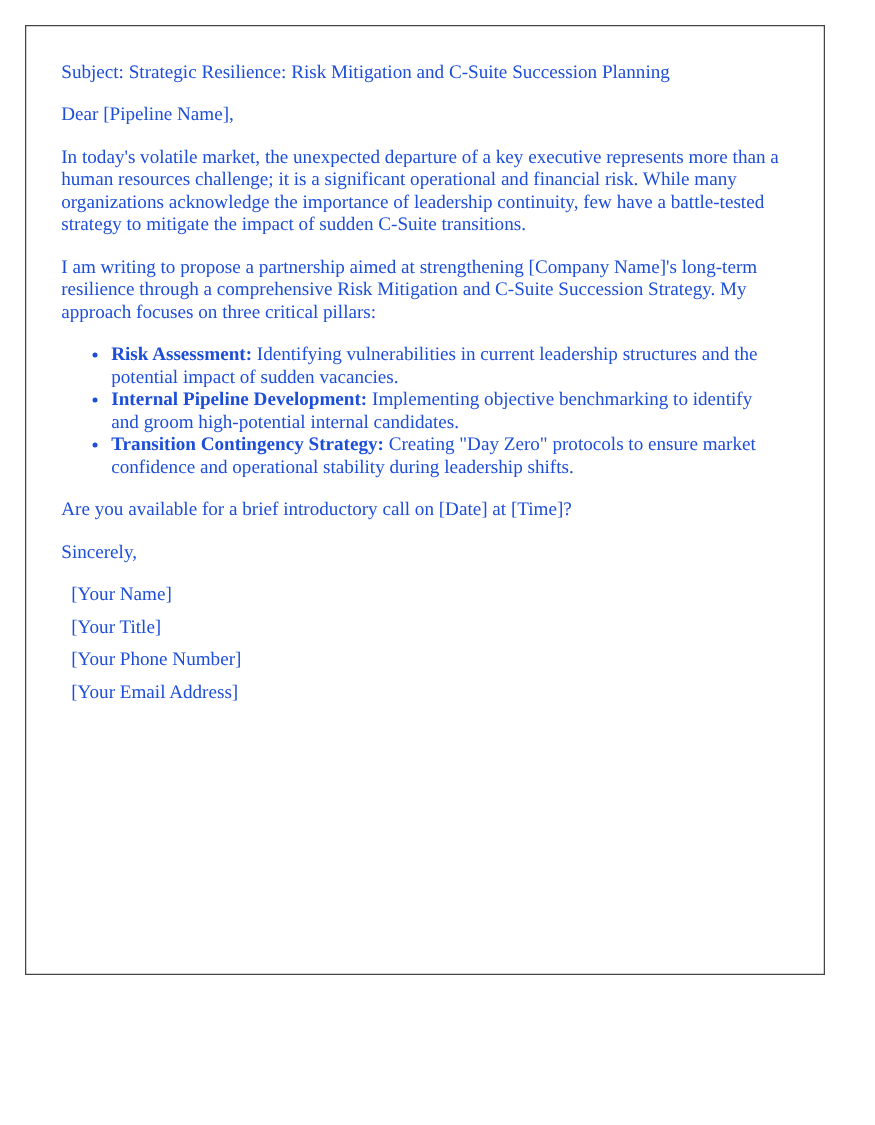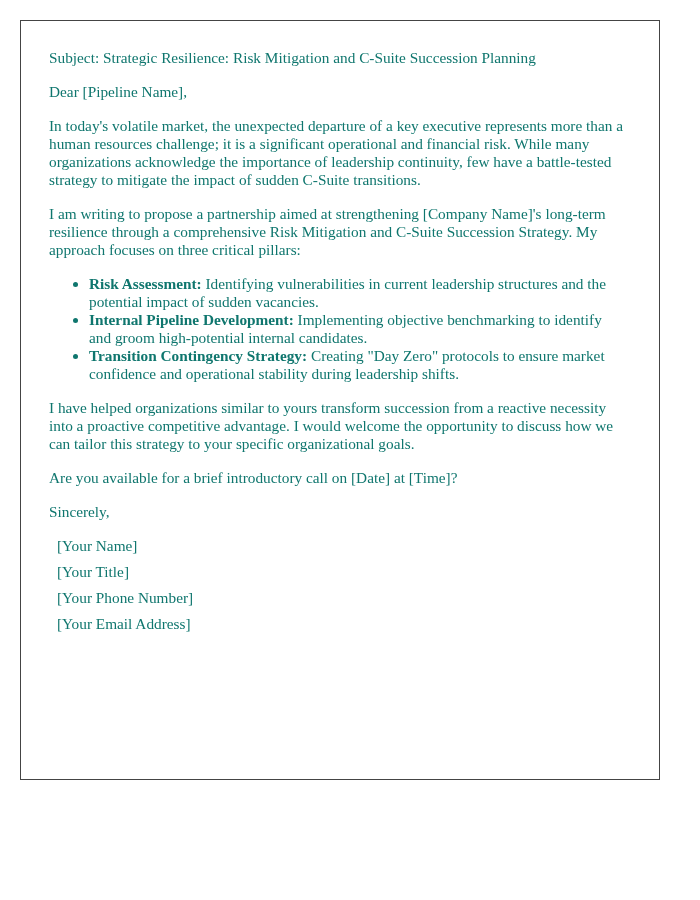--- a/index.html
+++ b/index.html
@@ -7,42 +7,41 @@
   .letter {
     position: absolute;
     left: 20px; top: 20px;
     width: 640px; height: 760px;
     border: 1px solid #444;
     box-sizing: border-box;
     padding: 28px 28px 0 28px;
     font-family: "Liberation Serif", "DejaVu Serif", serif;
     font-size: 15.3px;
     line-height: 18px;
-    color: #0f766e;
+    color: #1d4ed8;
   }
   .letter p { margin: 0 0 16px 0; }
   .letter ul { margin: 0 5px 16px 0; padding-left: 40px; }
   .letter li { margin: 0; }
   .letter b { font-weight: bold; }
   .sig div { margin: 8px; }
 </style>
 </head>
 <body>
 
 <div class="letter">
   <p>Subject: Strategic Resilience: Risk Mitigation and C-Suite Succession Planning</p>
   <p>Dear [Pipeline Name],</p>
   <p>In today's volatile market, the unexpected departure of a key executive represents more than a human resources challenge; it is a significant operational and financial risk. While many organizations acknowledge the importance of leadership continuity, few have a battle-tested strategy to mitigate the impact of sudden C-Suite transitions.</p>
   <p>I am writing to propose a partnership aimed at strengthening [Company Name]'s long-term resilience through a comprehensive Risk Mitigation and C-Suite Succession Strategy. My approach focuses on three critical pillars:</p>
   <ul>
     <li><b>Risk Assessment:</b><span> Identifying vulnerabilities in current leadership structures and the potential impact of sudden vacancies.</span></li>
     <li><b>Internal Pipeline Development:</b><span> Implementing objective benchmarking to identify and groom high-potential internal candidates.</span></li>
     <li><b>Transition Contingency Strategy:</b><span> Creating "Day Zero" protocols to ensure market confidence and operational stability during leadership shifts.</span></li>
   </ul>
-  <p>I have helped organizations similar to yours transform succession from a reactive necessity into a proactive competitive advantage. I would welcome the opportunity to discuss how we can tailor this strategy to your specific organizational goals.</p>
   <p>Are you available for a brief introductory call on [Date] at [Time]?</p>
   <p>Sincerely,</p>
   <div class="sig">
     <div>[Your Name]</div>
     <div>[Your Title]</div>
     <div>[Your Phone Number]</div>
     <div>[Your Email Address]</div>
   </div>
 </div>
 

